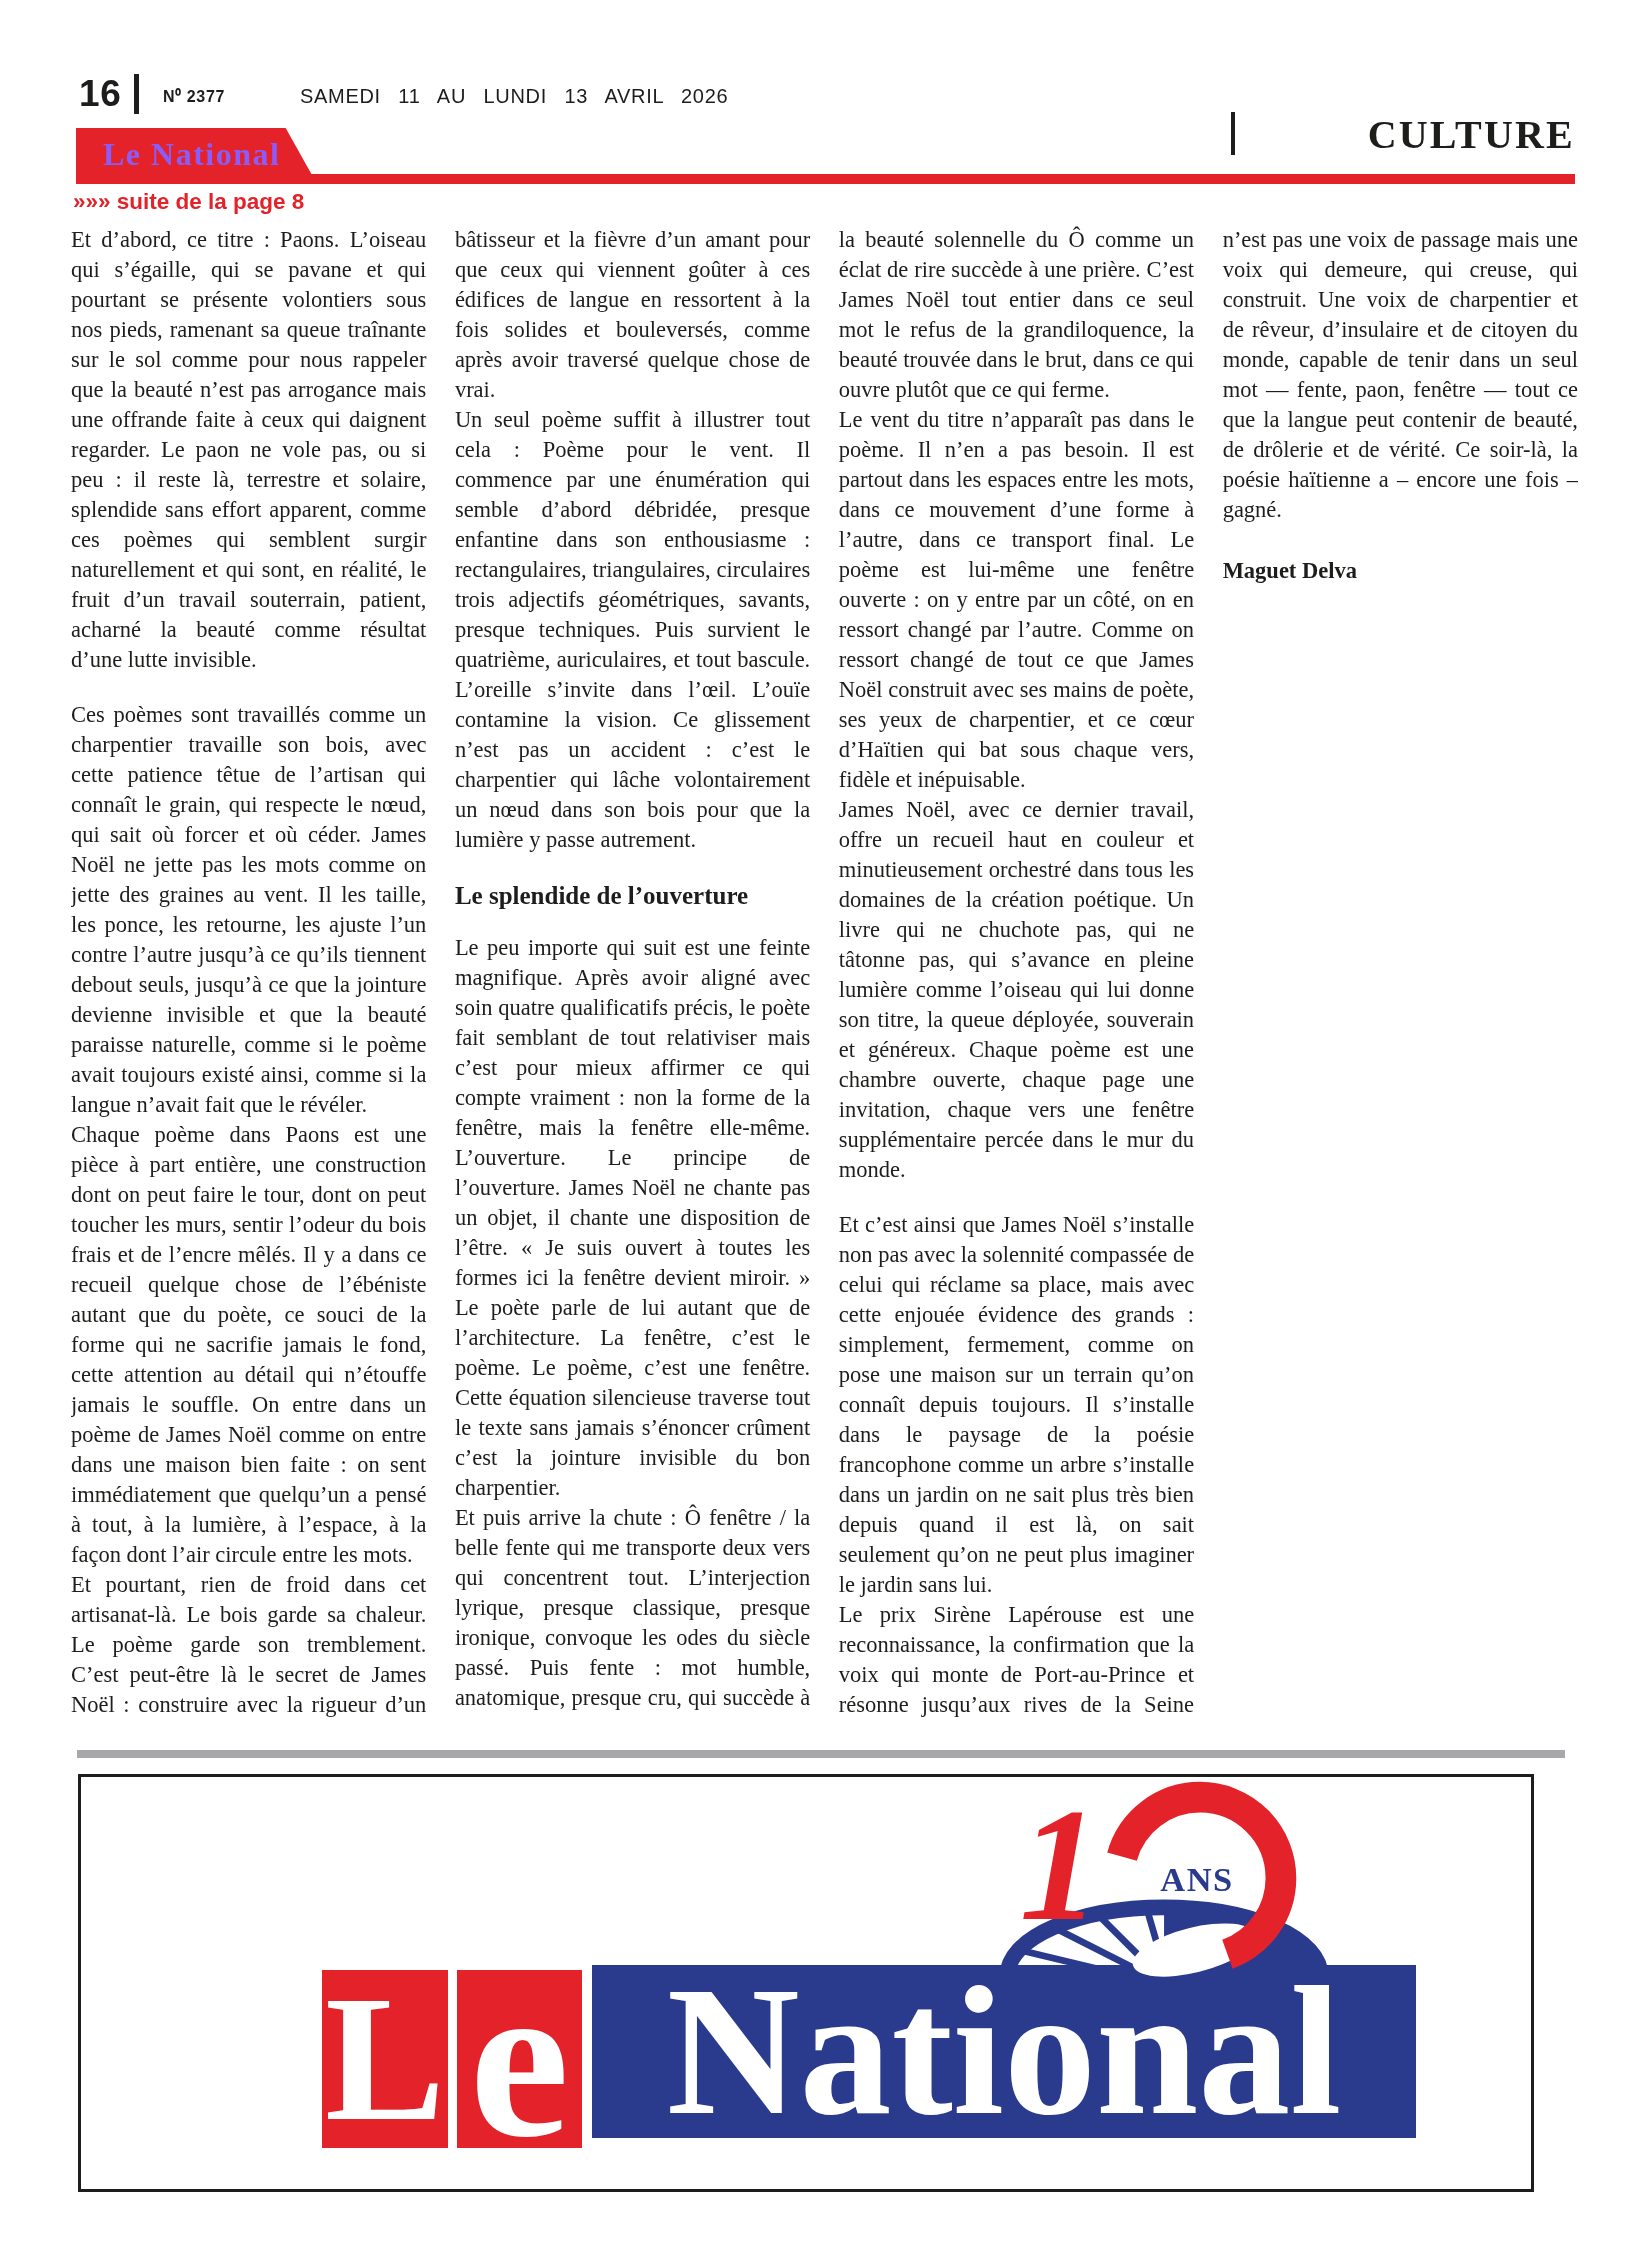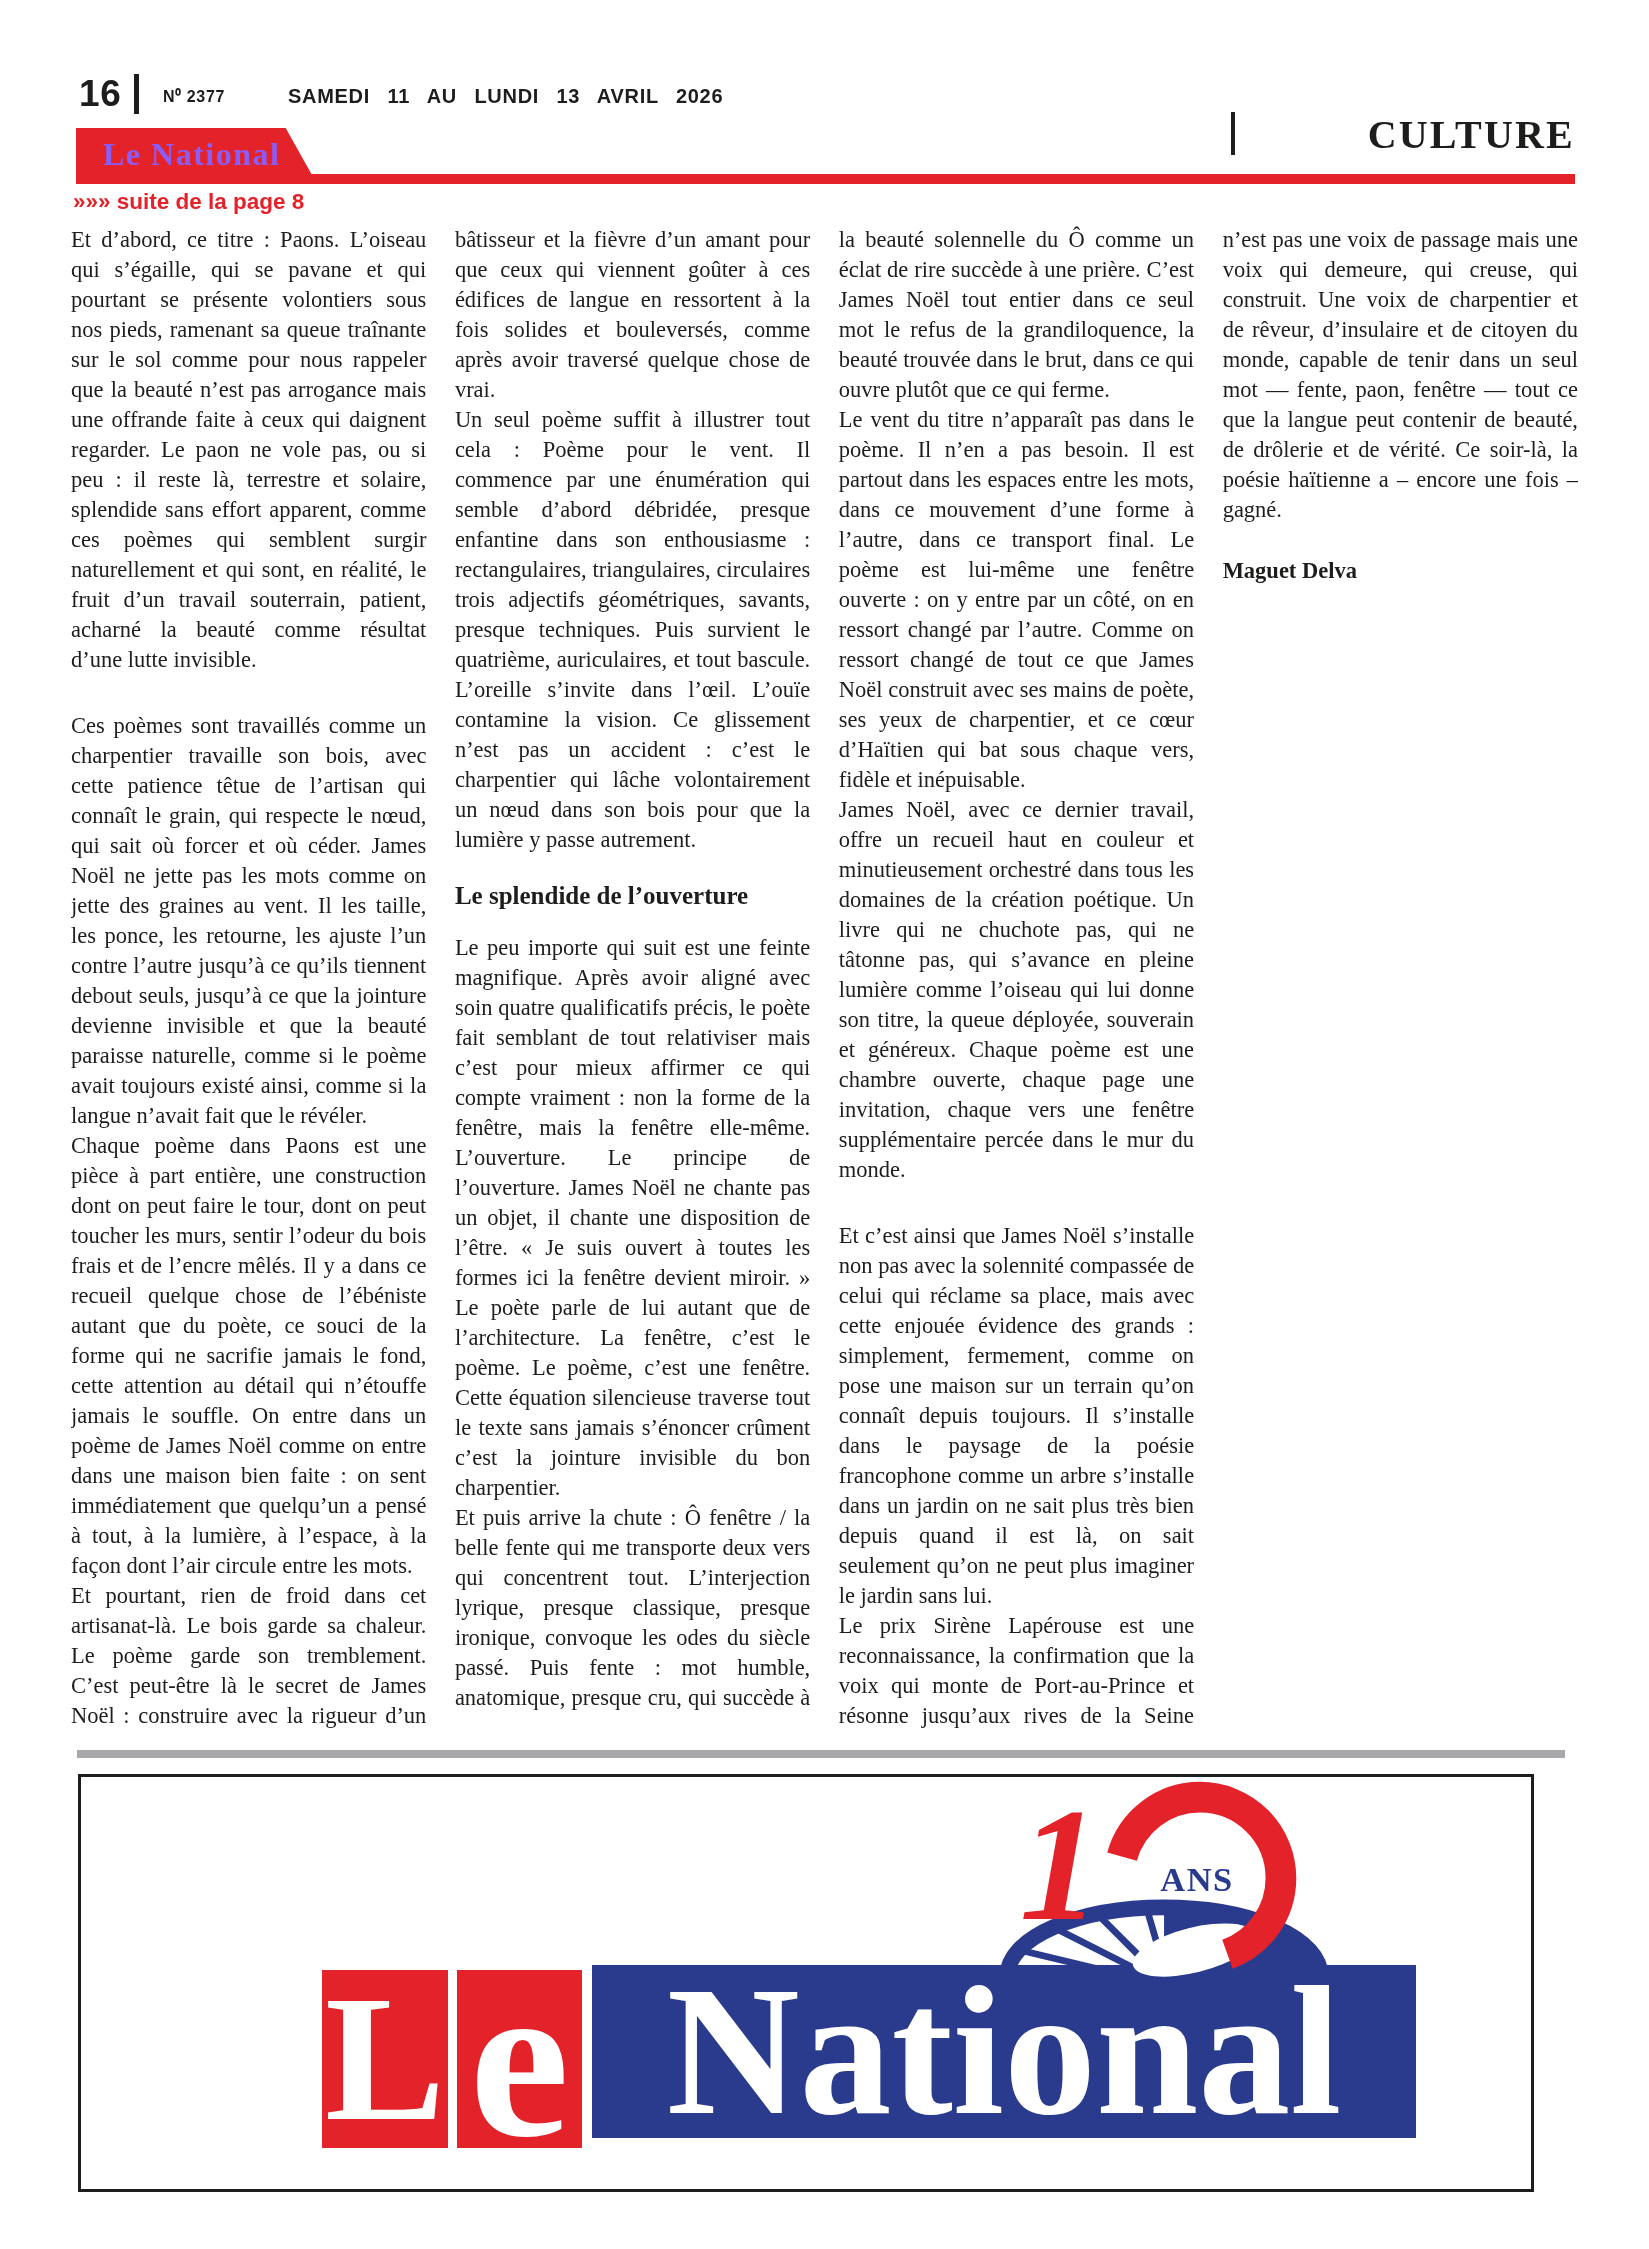--- a/index.html
+++ b/index.html
@@ -6,42 +6,42 @@
   .page{
     position:relative;width:1650px;height:2250px;background:#ffffff;
     font-family:"Liberation Serif",serif;color:#1d1d1b;overflow:hidden;
   }
   
   .folio{position:absolute;left:79px;top:73px;display:flex;align-items:center;
     font-family:"Liberation Sans",sans-serif;font-weight:bold;font-size:37px;letter-spacing:0.7px;}
   .folio-bar{display:inline-block;width:5.2px;height:40px;background:#1d1d1b;margin-left:12px;}
   .issue{position:absolute;left:163px;top:85px;font-family:"Liberation Sans",sans-serif;
     font-weight:bold;font-size:16px;letter-spacing:0.7px;}
-  .dateline{position:absolute;left:288px;top:85px;font-family:"Liberation Sans",sans-serif;
-    font-weight:bold;font-size:20px;letter-spacing:0.7px;word-spacing:11.2px;}
+  .dateline{position:absolute;left:300px;top:85px;font-family:"Liberation Sans",sans-serif;
+    font-weight:normal;font-size:20px;letter-spacing:0.7px;word-spacing:11.2px;}
   .section-sep{position:absolute;left:1231px;top:112px;width:3.7px;height:43px;background:#1d1d1b;}
   .section{position:absolute;right:75px;top:111px;font-family:"Liberation Serif",serif;
     font-weight:bold;font-size:40px;letter-spacing:2.2px;}
   
   .banner{position:absolute;left:76px;top:128px;width:1499px;height:56px;}
   .banner-trapezoid{position:absolute;left:0;top:0;width:241px;height:56px;background:#e4222a;
     clip-path:polygon(0 0,87% 0,100% 100%,0 100%);}
   .banner-bar{position:absolute;left:0;bottom:0;width:100%;height:9.7px;background:#e4222a;}
   .banner-title{position:absolute;left:27px;top:0;height:56px;line-height:53px;
     font-family:"Liberation Serif",serif;font-weight:bold;font-size:32px;color:#8b5cf6;letter-spacing:1.5px;}
   .continuation{position:absolute;left:73px;top:189px;color:#e4222a;
     font-family:"Liberation Sans",sans-serif;font-weight:bold;font-size:22.5px;}
   
   .article{
     position:absolute;left:71px;top:225px;width:1507px;height:1509px;
     column-count:4;column-gap:28.5px;column-fill:auto;overflow:hidden;
     font-size:22.5px;line-height:30px;text-align:justify;hyphens:auto;
   }
   .article p{margin:0;}
-  .article p.gap{margin-top:36px;}
+  .article p.gap{margin-top:25px;}
   .article h3{font-size:25px;font-weight:bold;margin:25.5px 0 22.5px 0;text-align:left;line-height:30px;}
   .article .byline{font-weight:bold;margin-top:31px;text-align:left;}
   
   .gray-rule{position:absolute;left:77px;top:1750px;width:1488px;height:8.2px;background:#a8a8aa;}
   .adbox{position:absolute;left:78px;top:1774px;width:1450px;height:412px;
     border:3px solid #1d1d1d;background:#ffffff;box-sizing:content-box;}
   .lg-red{position:absolute;background:#e4222a;color:#ffffff;font-family:"Liberation Serif",serif;
     font-weight:bold;text-align:center;}
   .lg-l{left:241px;top:193px;width:126px;height:178px;font-size:180px;line-height:178px;}
   .lg-e{left:376px;top:193px;width:125px;height:178px;font-size:225px;line-height:178px;}

